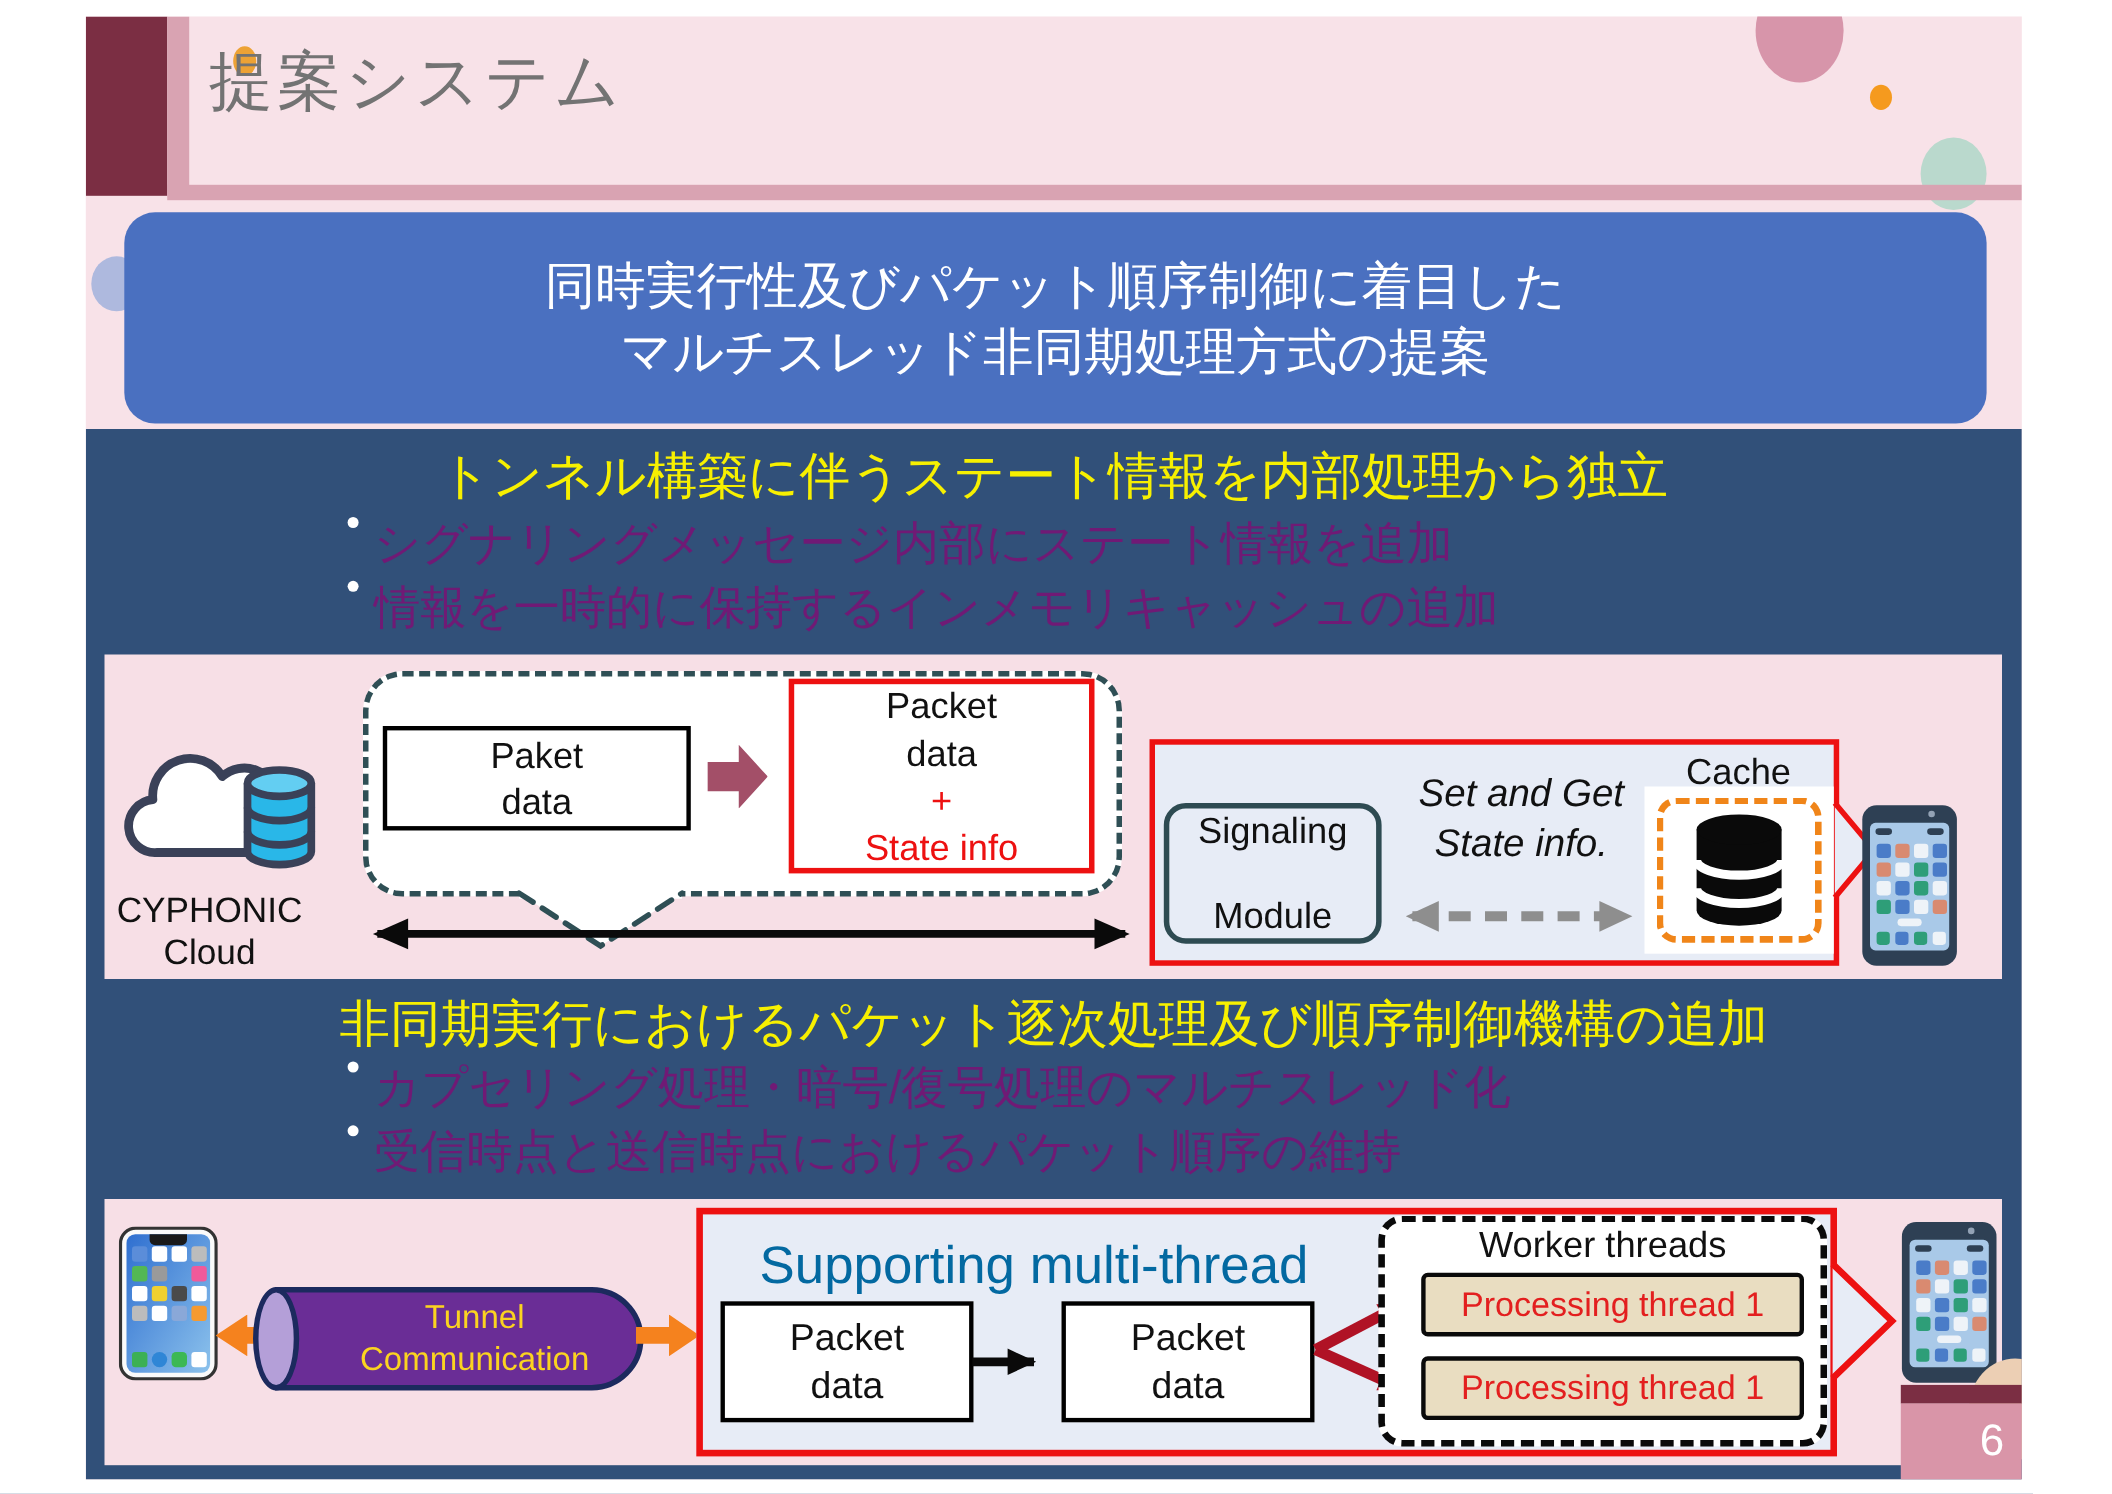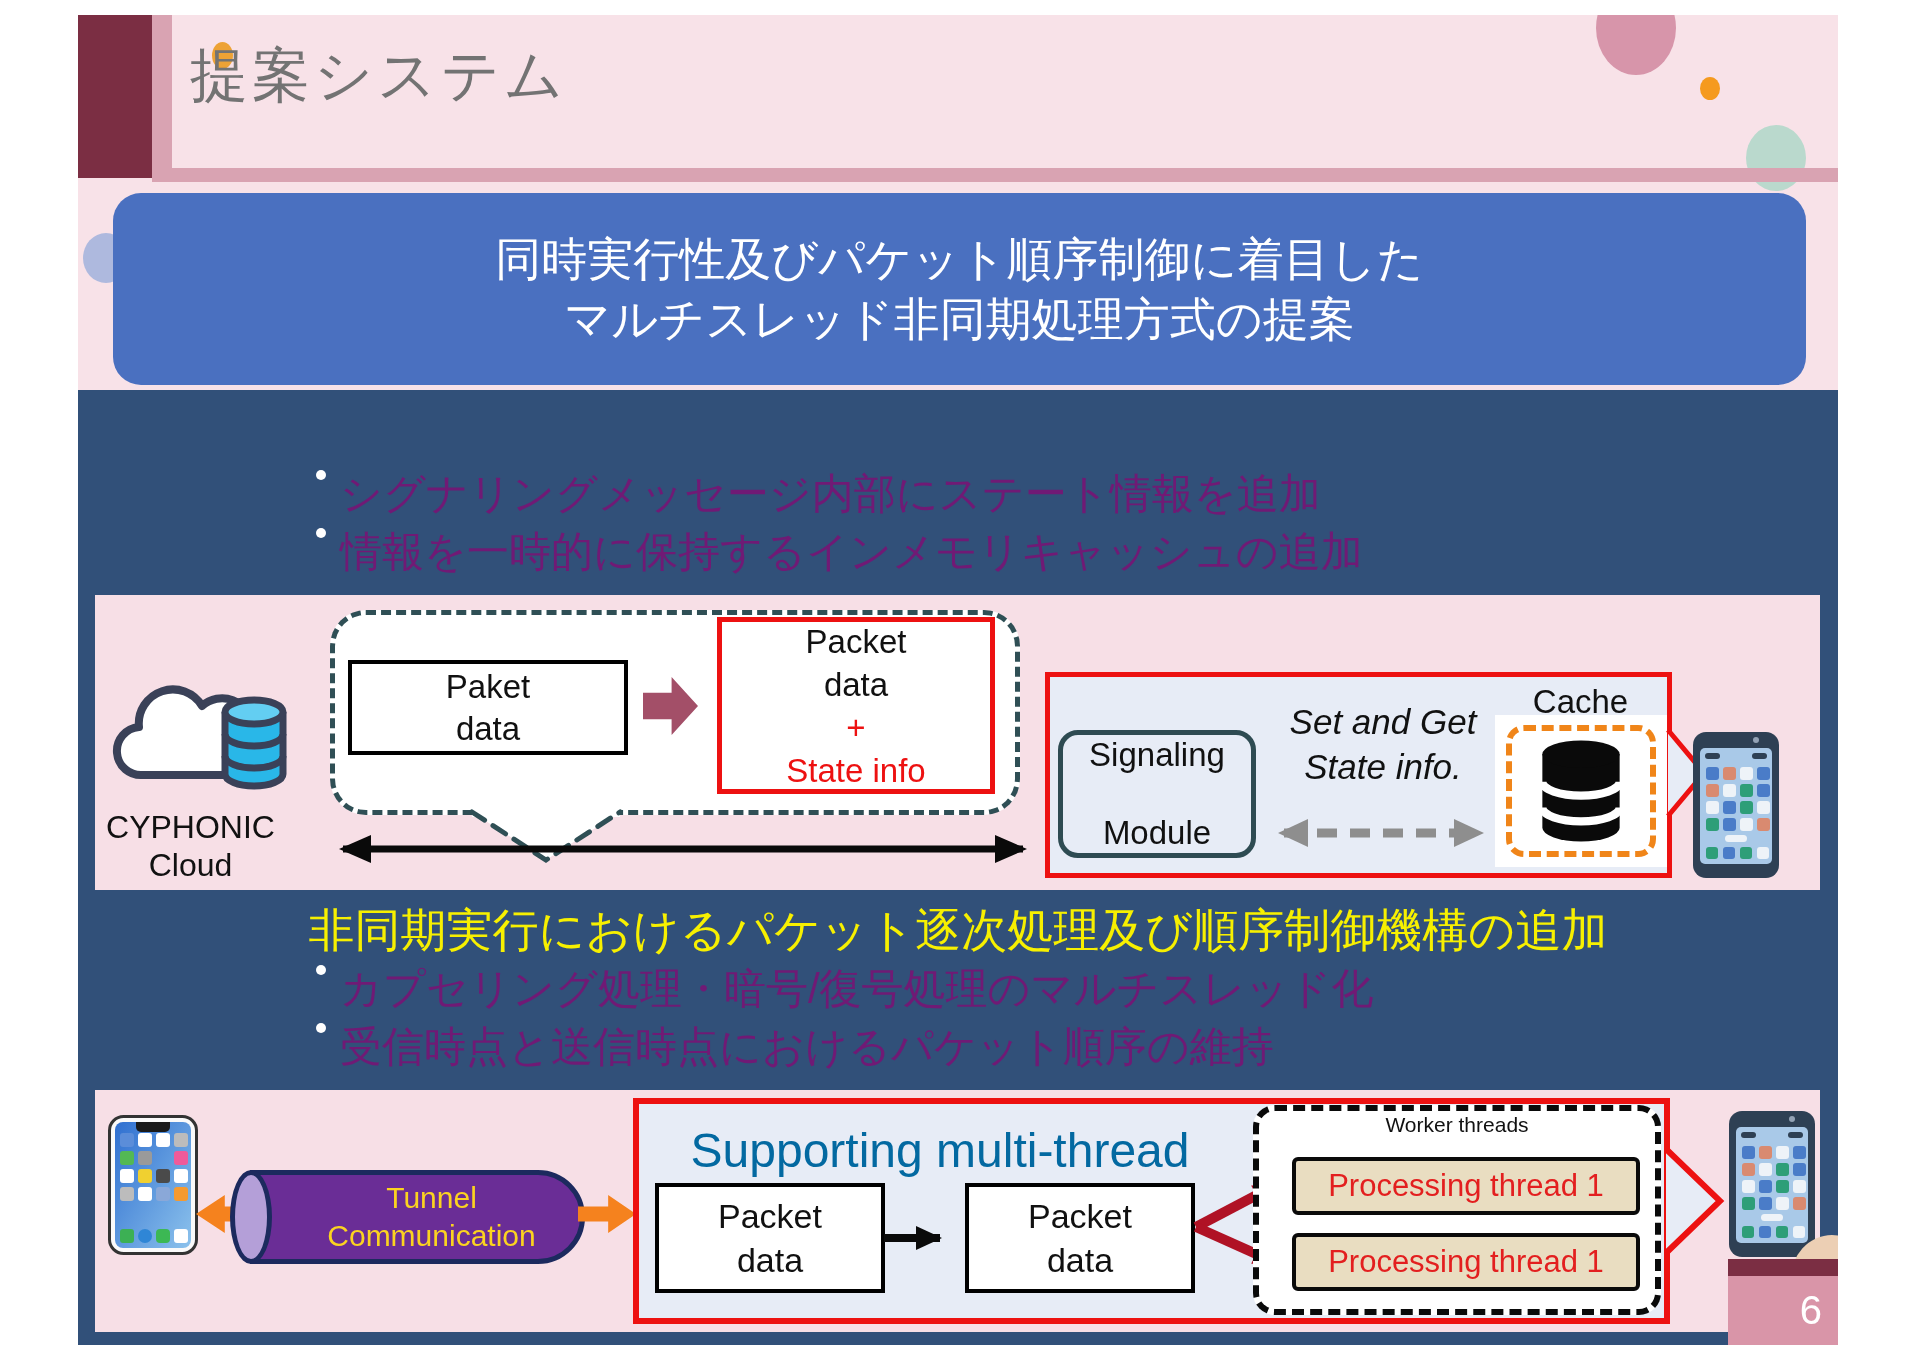--- a/index.html
+++ b/index.html
@@ -92,21 +92,21 @@
   .tunnel-mouth { left:152px; top:1155px; width:42px; height:94px; background:#b49fd8;
                   border:5px solid #1c2a5e; border-radius:50%; }
   .container2 { left:555px; top:1083px; width:1037px; height:226px; background:#e7ecf6; border:6px solid #ed1111; }
   .supporting { left:612px; top:1108px; width:500px; text-align:center; font-size:48px; color:#0369a1; }
   .packetA { left:577px; top:1168px; width:230px; height:110px; font-size:34px; line-height:44px; }
   .packetB { left:887px; top:1168px; width:230px; height:110px; font-size:34px; line-height:44px; }
   .arrowAB { left:802px; top:1202px; width:90px; height:42px; }
   .split-arrows { left:1110px; top:1138px; width:112px; height:148px; }
   .worker-box { left:1175px; top:1090px; width:408px; height:210px; background:#ffffff;
                 border:6px dashed #0a0a0a; border-radius:22px; }
-  .worker-label { left:1175px; top:1098px; width:408px; text-align:center; font-size:21px; color:#111; }
+  .worker-label { left:1175px; top:1098px; width:408px; text-align:center; font-size:33px; color:#111; }
   .thread { left:1214px; width:348px; height:58px; background:#e9ddc1; border:4px solid #0a0a0a;
             border-radius:6px; display:flex; justify-content:center; align-items:center;
             font-size:31px; color:#e31f1f; }
   .thread1 { top:1142px; } .thread2 { top:1218px; }
   .notch2 { left:1580px; top:1128px; width:74px; height:120px; }
   .phone2 { left:1650px; top:1095px; }
 
   
   .page-strip { left:1650px; top:1244px; width:110px; height:17px; background:#7b2e43; }
   .page-box { left:1650px; top:1261px; width:110px; height:69px; background:#d995a8;
@@ -128,20 +128,21 @@
   <div class="abs pink-band"></div>
   <div class="abs deco deco-orange-2"></div>
 
   <div class="abs banner">
     <div>同時実行性及びパケット順序制御に着目した</div>
     <div>マルチスレッド非同期処理方式の提案</div>
   </div>
 
   <div class="abs navy"></div>
 
+  <div class="abs sec-heading h1">トンネル構築に伴うステート情報を内部処理から独立</div>
   <div class="abs bullet-row br1">
     <span class="bdot"></span>
     <span>シグナリングメッセージ内部にステート情報を追加</span>
   </div>
   <div class="abs bullet-row br2">
     <span class="bdot"></span>
     <span>情報を一時的に保持するインメモリキャッシュの追加</span>
   </div>
 
   <div class="abs panel panel1"></div>

